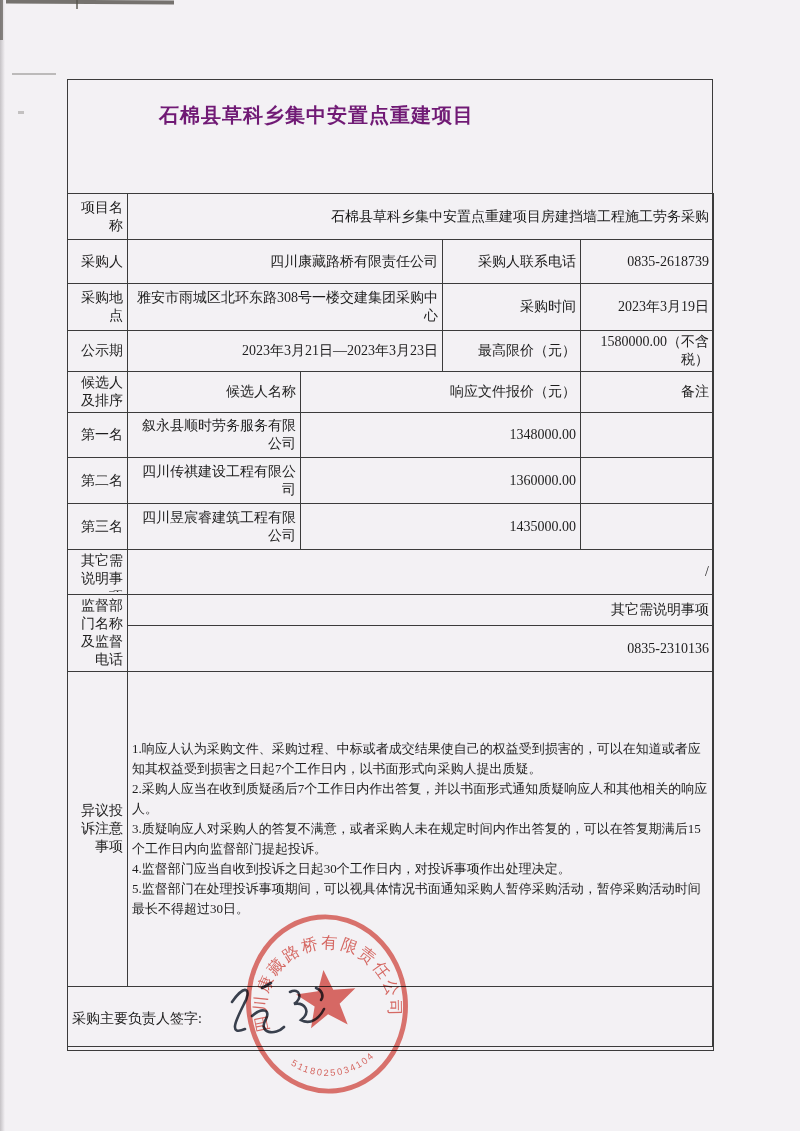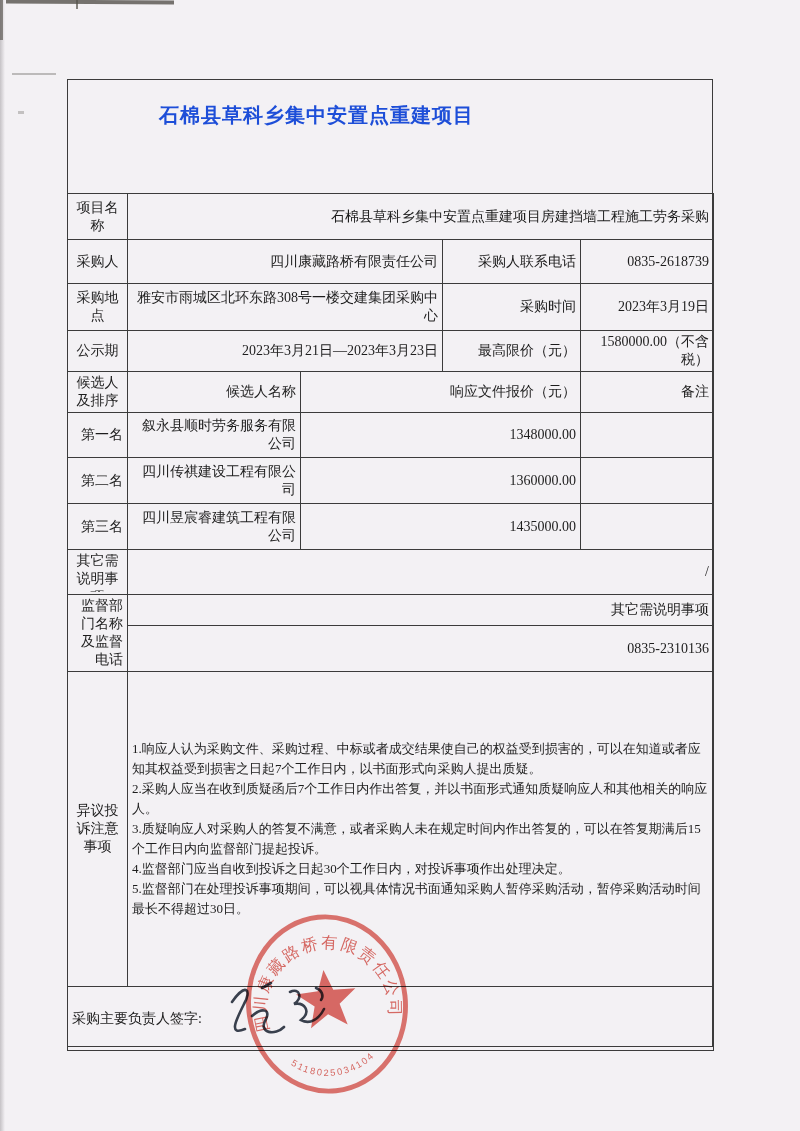--- a/index.html
+++ b/index.html
@@ -13,31 +13,31 @@
   .art{position:absolute;background:#55524c;}
   .edge-shade{position:absolute;left:0;top:0;width:5px;height:1131px;
     background:linear-gradient(to right, rgba(60,55,60,.25), rgba(60,55,60,0));}
   
   .outer-box{position:absolute;left:67px;top:79px;width:646px;height:968px;
     border:1.5px solid #3b3b3b;box-sizing:border-box;}
   
   .title-block{
     position:absolute;left:68px;top:101px;width:497px;text-align:center;
     font-family:"Liberation Sans","DejaVu Sans",sans-serif;
-    font-weight:700;font-size:20px;line-height:28px;letter-spacing:1px;color:#1d4ed8;
+    font-weight:700;font-size:20px;line-height:28px;letter-spacing:1px;color:#701a75;
   }
   
   table.form{position:absolute;left:67px;top:193px;width:646px;
     border-collapse:collapse;table-layout:fixed;}
   table.form td{
     border:1px solid #3b3b3b;font-size:14px;line-height:18px;
     padding:2px 4px;vertical-align:middle;box-sizing:border-box;
     overflow:hidden;word-break:break-all;
   }
-  td.lab{text-align:center;padding-left:4px;padding-right:2px;}
+  td.lab{text-align:right;padding-left:4px;padding-right:2px;}
   td.cen{text-align:right;}
   td.val{text-align:right;padding-left:7px;}
   .clip3{height:40px;overflow:hidden;}
   td.obj{vertical-align:middle;padding:6px 8px 6px 9px;}
   td.obj div{margin:0;line-height:20px;font-size:13px;}
   td.sig-row{vertical-align:middle;padding-left:8px;font-size:15px;}
   .sig-label{display:inline-block;}
   
   .seal-svg{position:absolute;left:233px;top:906px;width:188px;height:196px;
     mix-blend-mode:multiply;opacity:.93;}

